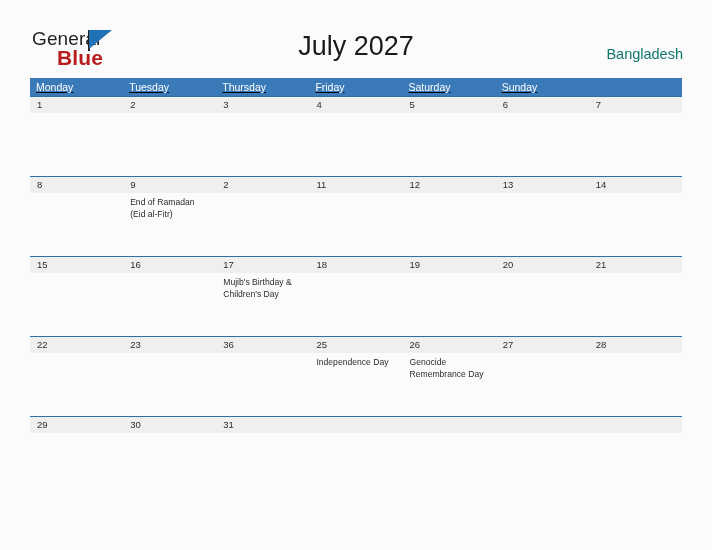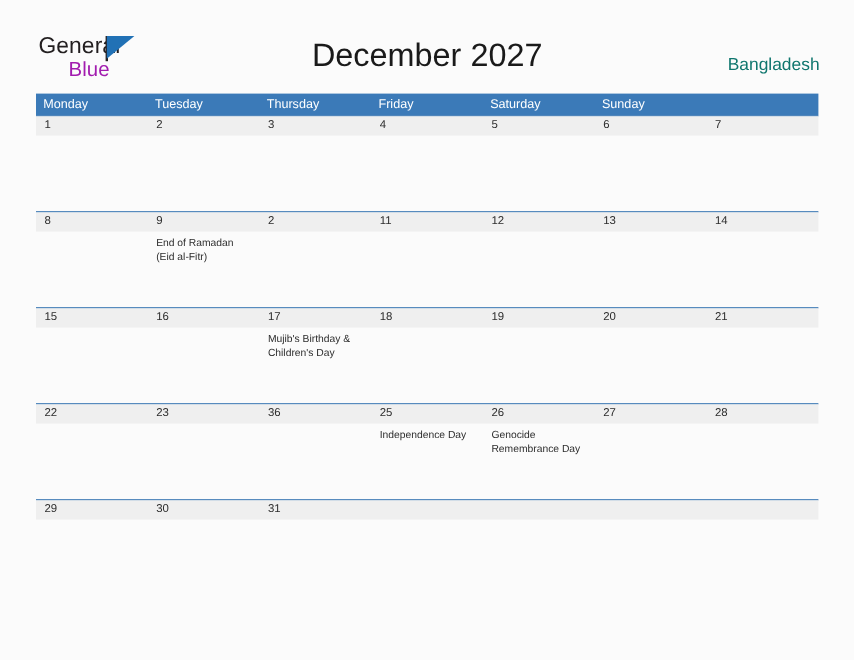--- a/index.html
+++ b/index.html
@@ -43,25 +43,26 @@
     font-size: 19px;
     letter-spacing: 0.1px;
     color: #231f20;
     line-height: 22px;
     white-space: nowrap;
   }
   .logo-blue {
     position: absolute;
     left: 25px;
     top: 19px;
-    font-size: 17px;
+    font-size: 21px;
     letter-spacing: 0.1px;
-    color: #a21caf;
+    color: #b91c1c;
     line-height: 22px;
     white-space: nowrap;
+    font-weight: bold;
   }
   .logo-flag {
     position: absolute;
     left: 57px;
     top: 2px;
     width: 0;
     height: 0;
     border-left: 23px solid #2171b5;
     border-bottom: 19px solid transparent;
   }
@@ -98,20 +99,21 @@
   .calendar {
     position: absolute;
     left: 30px;
     top: 78px;
     width: 652px;
   }
   .weekday-row {
     display: flex;
     background: #3b7ab8;
     height: 18px;
+    text-decoration: underline;
   }
   .weekday {
     width: 93.14px;
     box-sizing: border-box;
     padding-left: 6px;
     color: #ffffff;
     font-size: 10.5px;
     line-height: 18px;
     white-space: nowrap;
     overflow: hidden;
@@ -167,21 +169,21 @@
 
   <div class="header">
 
     <div class="logo">
       <span class="logo-general">General</span>
       <span class="logo-flag-pole"></span>
       <span class="logo-flag"></span>
       <span class="logo-blue">Blue</span>
     </div>
 
-    <div class="title">December 2027</div>
+    <div class="title">July 2027</div>
 
     <div class="country">Bangladesh</div>
 
   </div>
 
   <div class="calendar">
 
     <div class="weekday-row">
       <div class="weekday">Monday</div>
       <div class="weekday">Tuesday</div>

